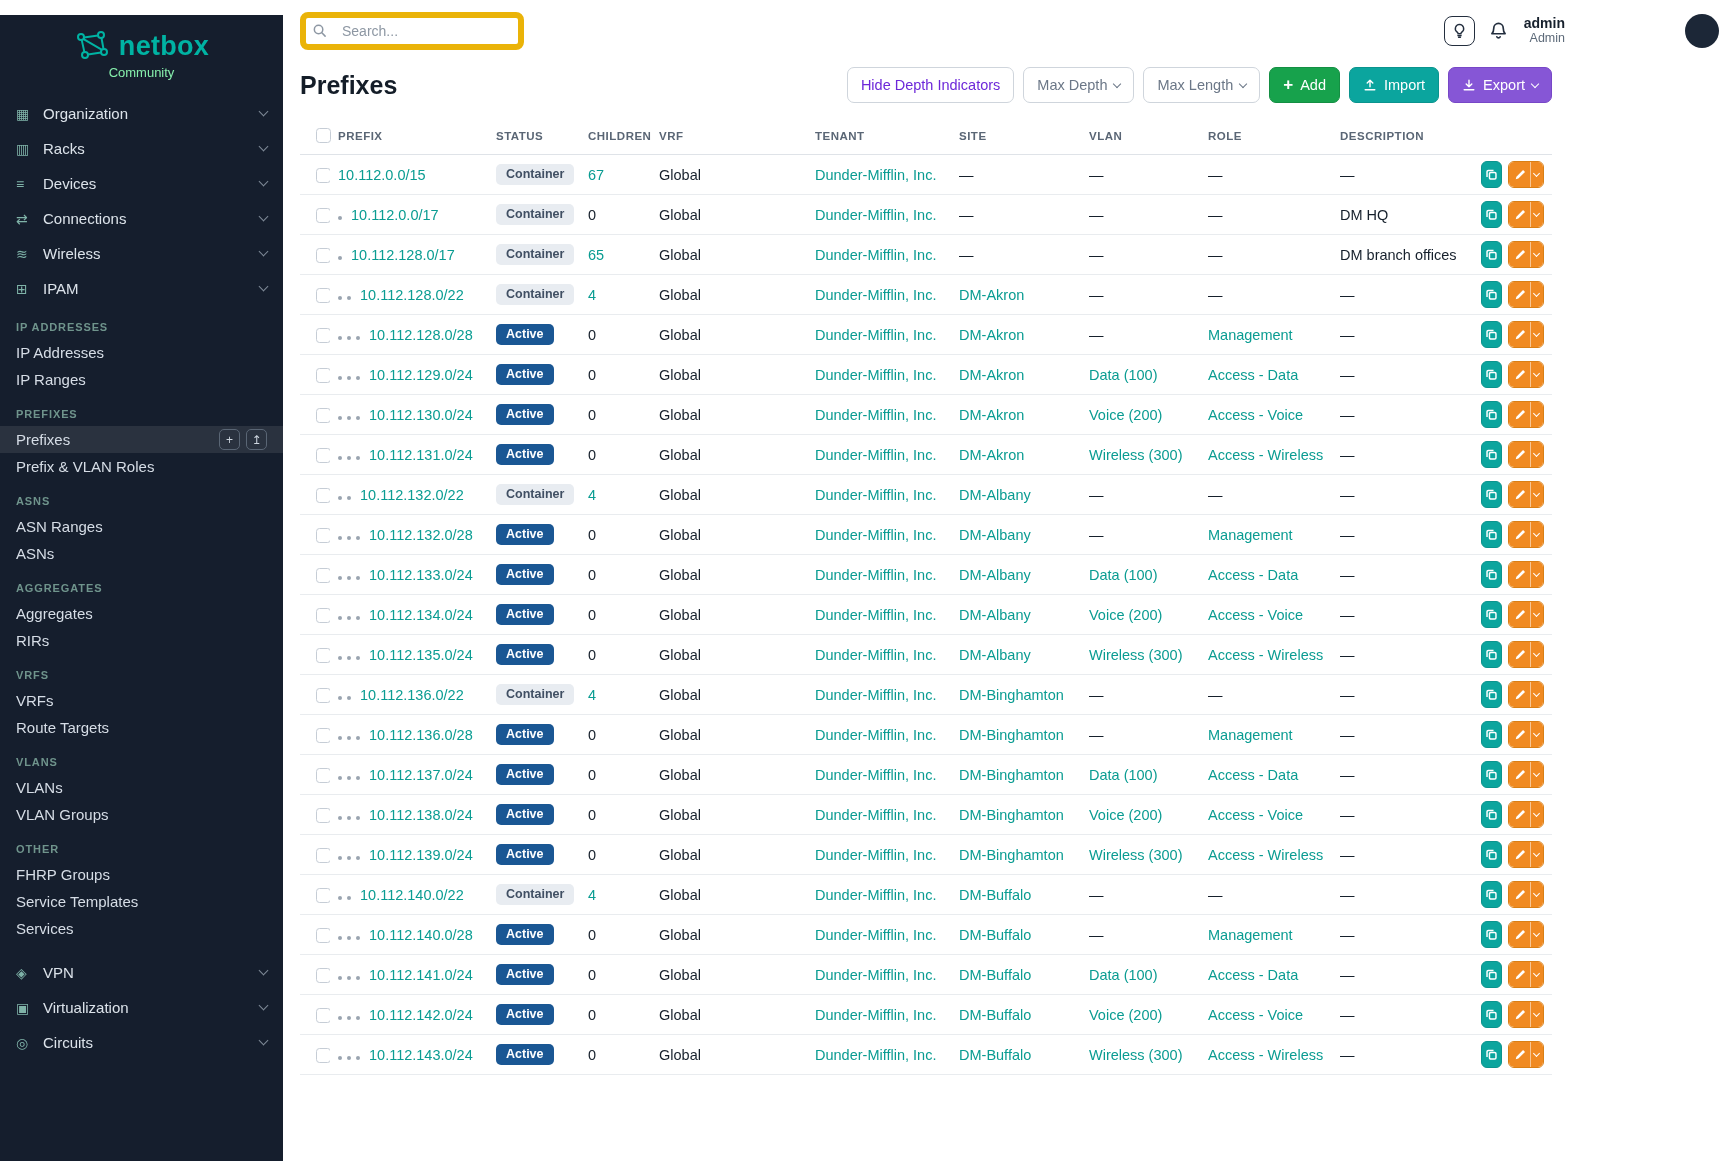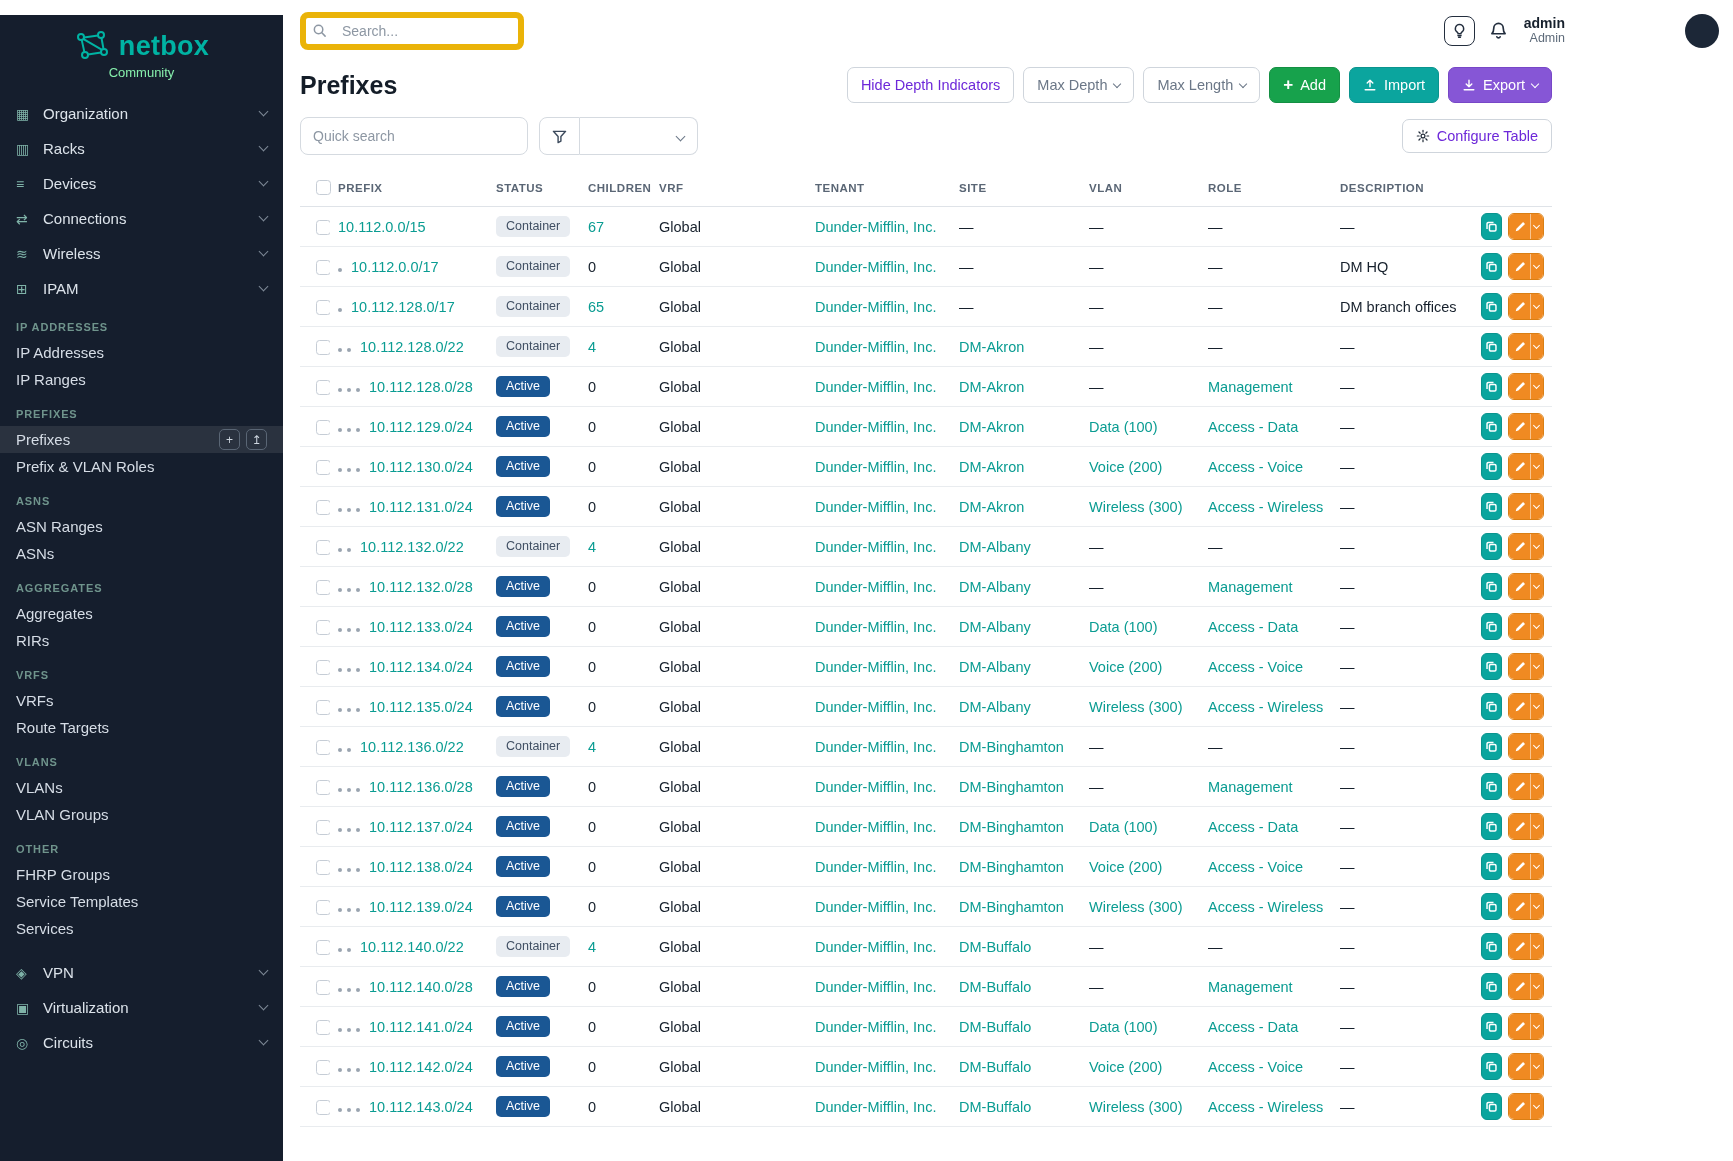--- a/index.html
+++ b/index.html
@@ -76,21 +76,21 @@
   
   table.grid { width:1252px; border-collapse:collapse; margin-top:14px; table-layout:fixed; }
   thead th { font-size:11.5px; letter-spacing:.5px; color:#5a6675; text-align:left; font-weight:600; padding:11px 8px; border-bottom:1px solid #dfe3e8; }
   tbody td { padding:0 8px; height:40px; border-bottom:1px solid #e9ecef; font-size:14.5px; white-space:nowrap; overflow:hidden; }
   .td-check, .th-check { padding-left:16px !important; }
   input[type=checkbox] { appearance:none; -webkit-appearance:none; width:15px; height:15px; border:1px solid #c6cdd6; border-radius:3.5px; background:#fff; cursor:pointer; margin:0; vertical-align:middle; }
   a.cell-link { color:#0a9c92; text-decoration:none; cursor:pointer; }
   .dash { color:#16202c; }
   .dots { display:inline-flex; gap:5px; margin-right:9px; }
   .dot { width:4px; height:4px; border-radius:50%; background:#9aa4b0; display:inline-block; }
-  .badge { display:inline-block; padding:4px 10px; border-radius:5px; font-size:12.5px; font-weight:400; line-height:1.1; }
+  .badge { display:inline-block; padding:4px 10px; border-radius:5px; font-size:12.5px; font-weight:700; line-height:1.1; }
   .badge.container { background:#e8ecf1; color:#404f63; }
   .badge.active { background:#1a5794; color:#fff; }
   .actions { display:flex; justify-content:flex-end; align-items:center; gap:6px; }
   .act-copy { width:27px; height:27px; border-radius:6px; background:#0ba59e; border:1px solid #0a948e; color:#fff; display:flex; align-items:center; justify-content:center; cursor:pointer; padding:0; }
   .act-edit { display:flex; border-radius:6px; overflow:hidden; border:1px solid #d97f15; }
   .edit-main { width:26px; height:25px; background:#f08a22; color:#fff; display:flex; align-items:center; justify-content:center; border:none; cursor:pointer; padding:0; }
   .edit-caret { width:17px; height:25px; background:#f08a22; border:none; border-left:1px solid rgba(255,255,255,.5); display:flex; align-items:center; justify-content:center; cursor:pointer; color:#fff; padding:0; }
   .chev.tiny { width:5px; height:5px; border-width:1.5px; margin-top:-2px; }
 </style>
 </head>
@@ -294,42 +294,20 @@
             <svg width="14" height="14" viewBox="0 0 16 16" fill="none" stroke="#fff" stroke-width="1.6" stroke-linecap="round" stroke-linejoin="round">
               <path d="M8 2.5V10M4.8 6.8L8 10l3.2-3.2M2.5 13.5h11"></path>
             </svg>
             <span>Export</span>
             <i class="chev"></i>
           </button>
         </div>
       </div>
 
 
-      <div class="controls">
-        <div class="quick-search">
-          <input type="text" placeholder="Quick search" style="">
-        </div>
-        <div class="filter-group">
-          <button class="funnel-btn">
-            <svg width="15" height="15" viewBox="0 0 16 16" fill="none" stroke="#3c4a5c" stroke-width="1.5" stroke-linejoin="round">
-              <path d="M1.5 2.5h13L9.5 8v5l-3 1.5V8z"></path>
-            </svg>
-          </button>
-          <div class="select">
-            <i class="chev"></i>
-          </div>
-        </div>
-        <button class="btn ghost configure">
-          <svg width="14" height="14" viewBox="0 0 16 16" fill="none" stroke="#212b38" stroke-width="1.4" stroke-linecap="round">
-            <circle cx="8" cy="8" r="2.2"></circle>
-            <path d="M8 1.5v2M8 12.5v2M1.5 8h2M12.5 8h2M3.4 3.4l1.4 1.4M11.2 11.2l1.4 1.4M12.6 3.4l-1.4 1.4M4.8 11.2l-1.4 1.4"></path>
-          </svg>
-          <span>Configure Table</span>
-        </button>
-      </div>
 
       <table class="grid">
         <colgroup>
           <col style="width:30px">
             <col style="width:158px">
             <col style="width:92px">
             <col style="width:71px">
           <col style="width:156px">
             <col style="width:144px">
             <col style="width:130px">

